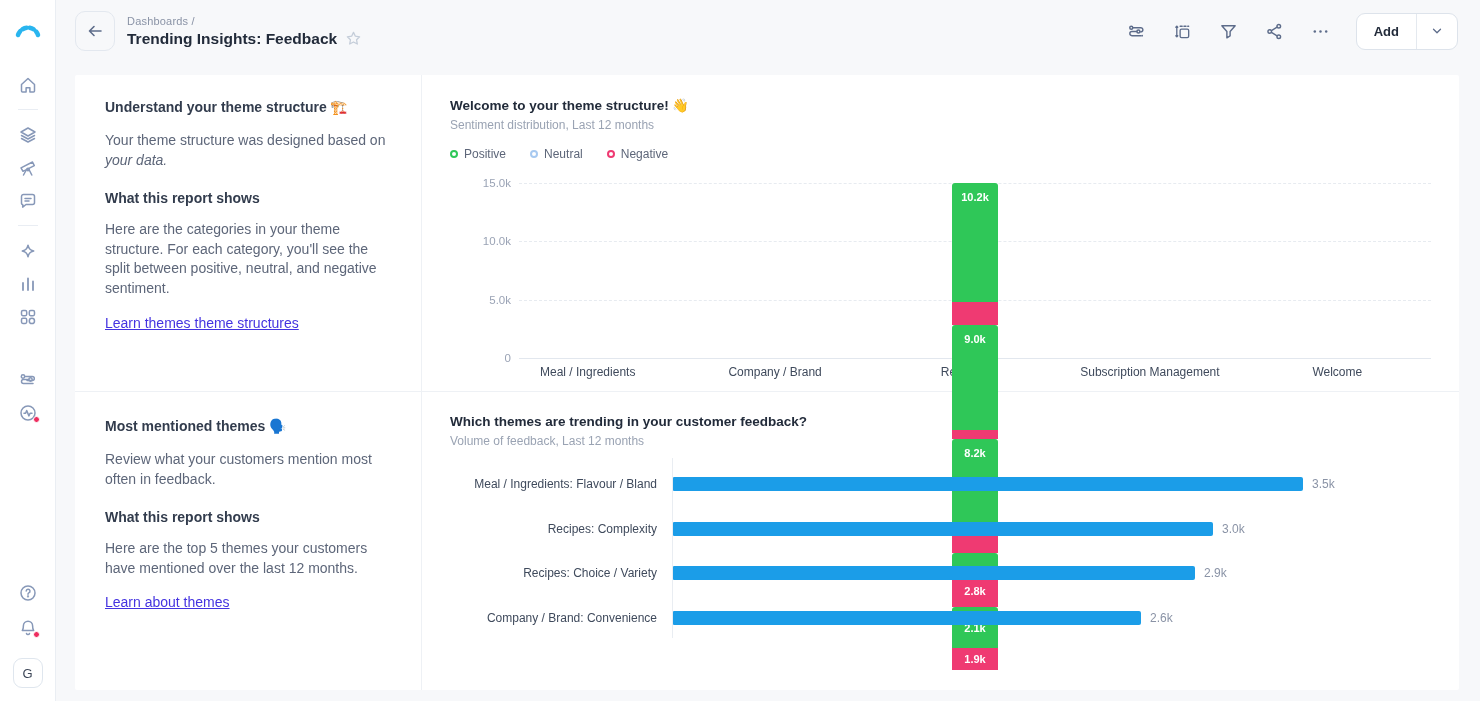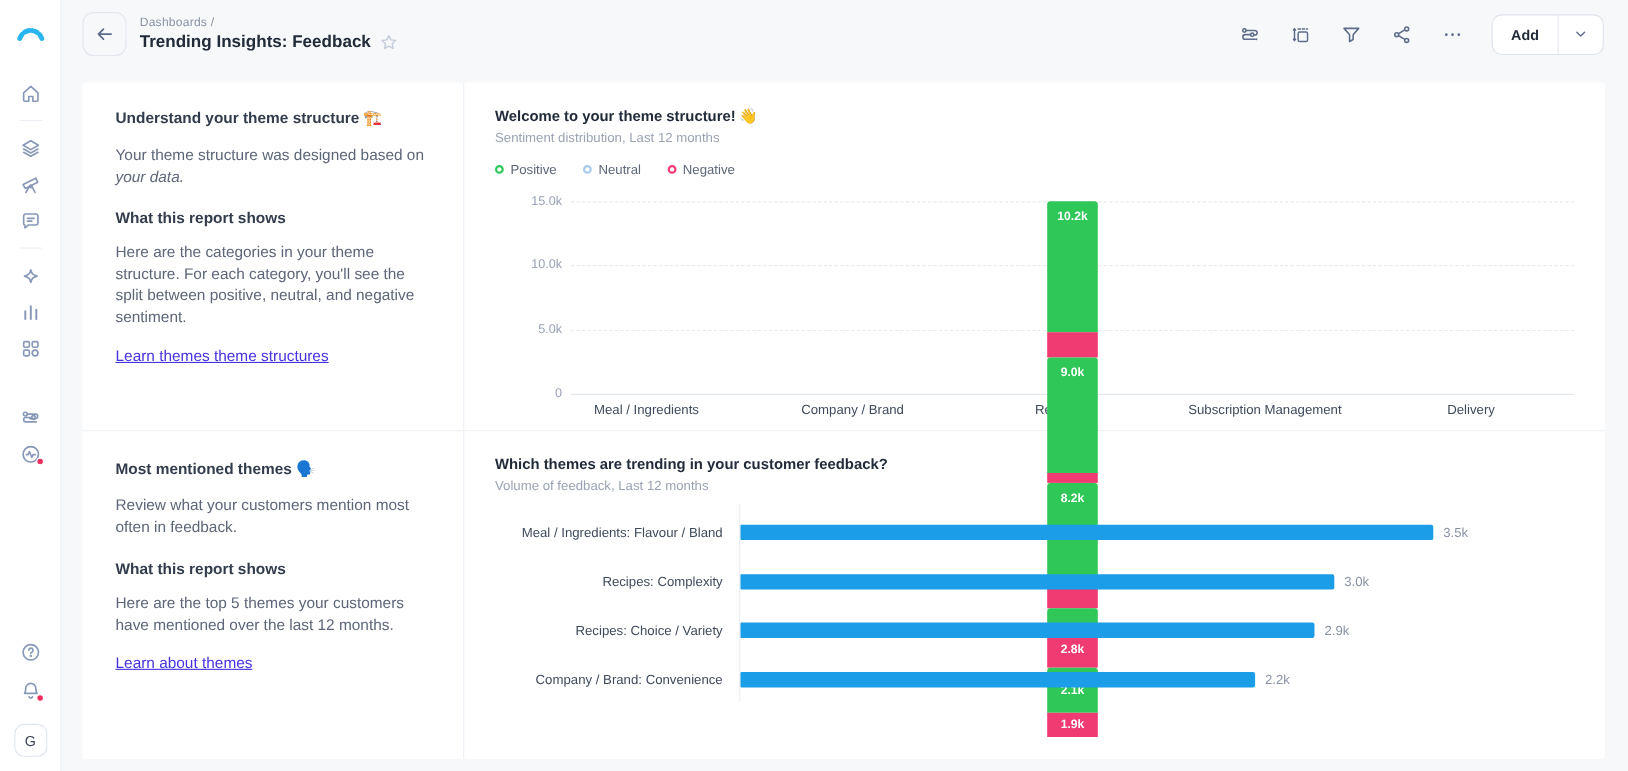--- a/index.html
+++ b/index.html
@@ -367,21 +367,21 @@
               </div>
             </div>
           </div>
       </div>
     </div>
     <div class="x-labels" id="x-labels">
         <div class="x-label">Meal / Ingredients</div>
         <div class="x-label">Company / Brand</div>
         <div class="x-label">Recipes</div>
         <div class="x-label">Subscription Management</div>
-        <div class="x-label">Delivery</div>
+        <div class="x-label">Welcome</div>
       </div>
   </section>
 
   <section class="cell c1 text-panel" style="padding-top:25px">
     <h3>Most mentioned themes 🗣️</h3>
     <p>Review what your customers mention most often in feedback.</p>
     <h4>What this report shows</h4>
     <p>Here are the top 5 themes your customers have mentioned over the last 12 months.</p>
     <a class="link">Learn about themes</a>
   </section>
@@ -409,18 +409,18 @@
           <div class="hlabel">Recipes: Choice / Variety</div>
           <div class="hbar-area">
             <div class="hbar" style="width: 522px; background: rgb(27, 157, 232);"></div>
             <span class="hval">2.9k</span>
           </div>
         </div>
         <div class="hrow">
           <div class="hlabel">Company / Brand: Convenience</div>
           <div class="hbar-area">
             <div class="hbar" style="width: 468px; background: rgb(27, 157, 232);"></div>
-            <span class="hval">2.2k</span>
+            <span class="hval">2.6k</span>
           </div>
         </div>
       </div>
   </section>
 </main>
 
 </body></html>

